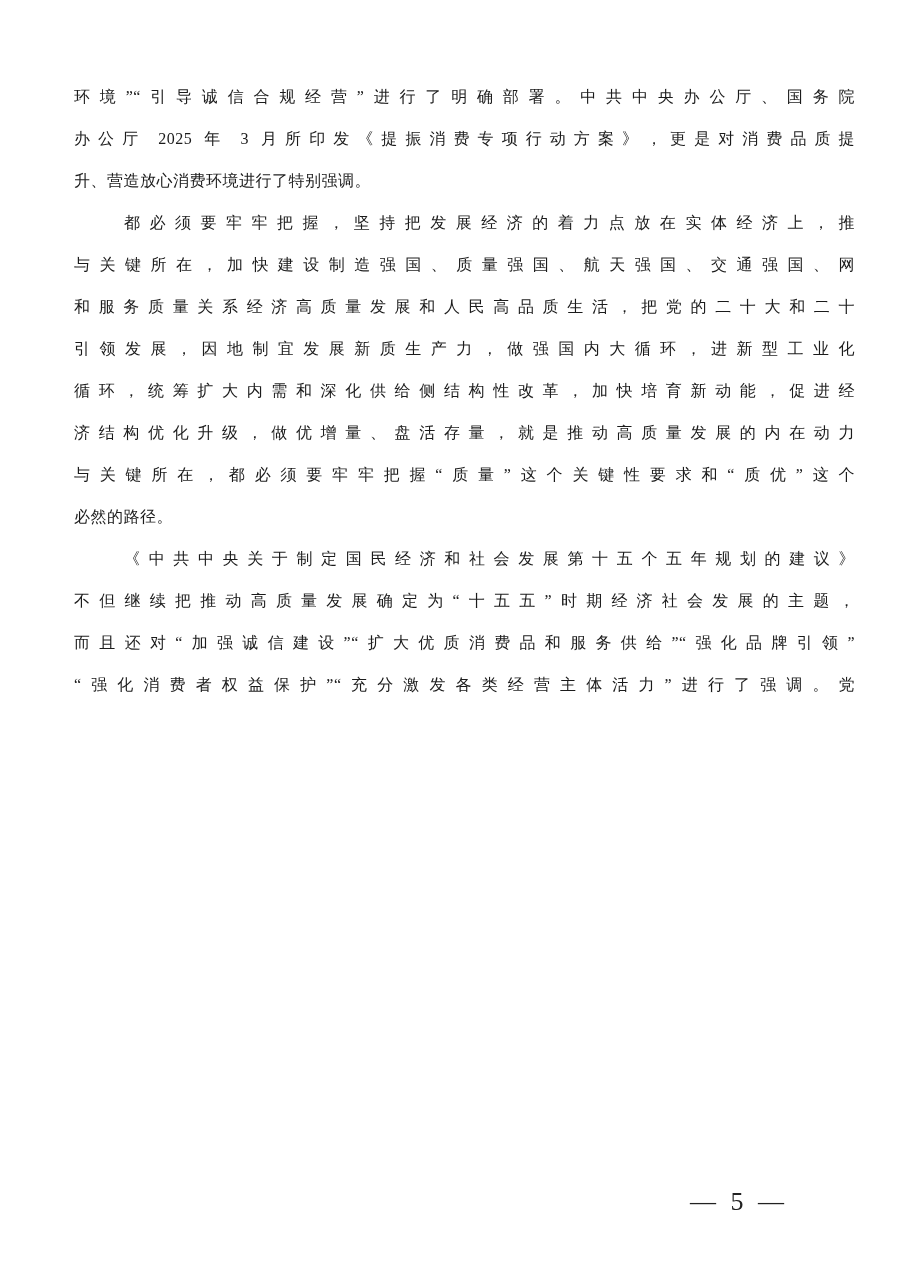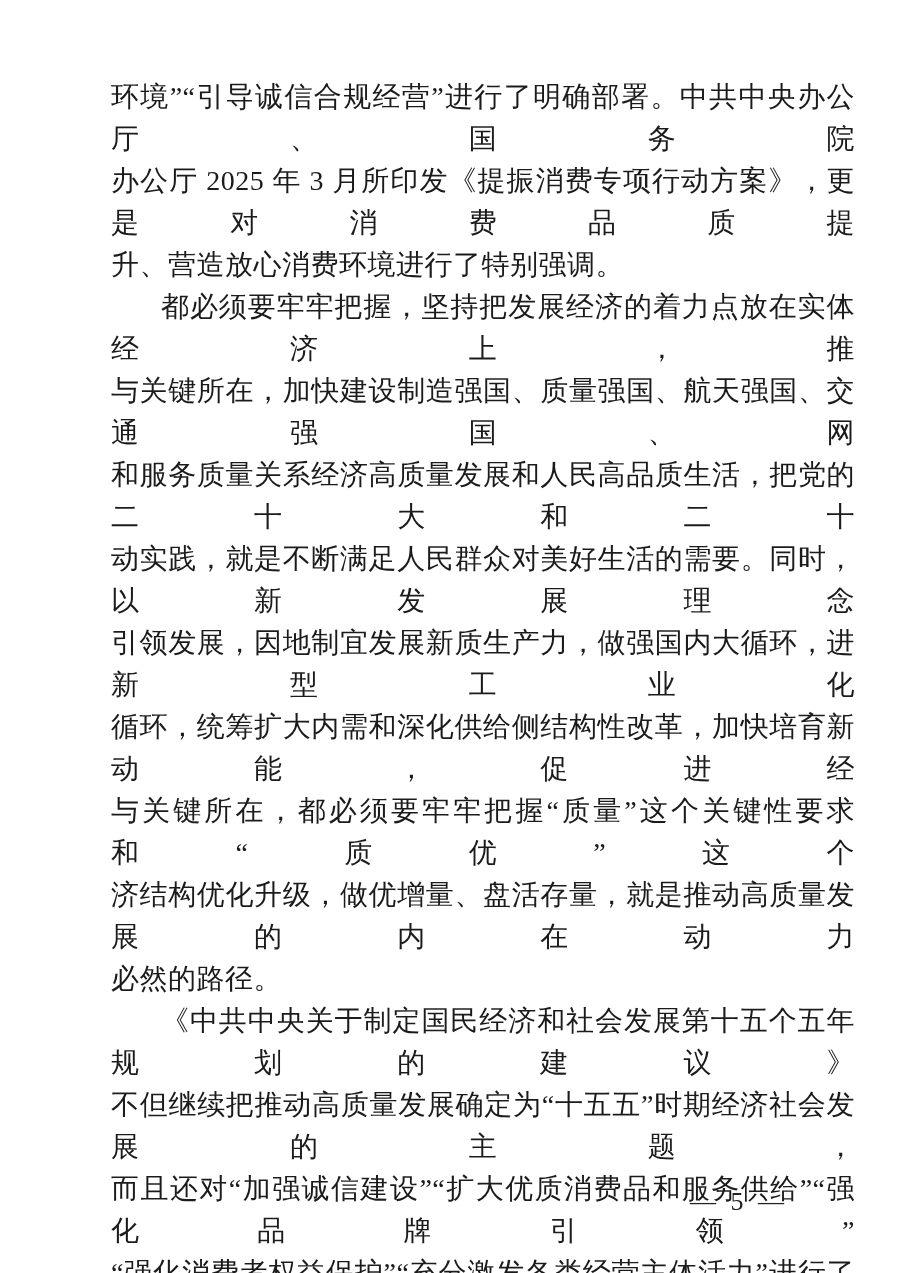--- a/index.html
+++ b/index.html
@@ -23,26 +23,25 @@
     background: #ffffff;
     padding: 76px 45px 0 74px;
     overflow: hidden;
   }
 
   .doc-body {
     width: 100%;
   }
 
   .line {
-    font-size: 28px;
+    font-size: 16px;
     line-height: 42px;
     letter-spacing: 0.5px;
     text-align: left;
     overflow: hidden;
-    margin-left: 37px;
   }
 
   .line.justify {
     text-align: justify;
     text-align-last: justify;
   }
 
   .line.indent {
     text-indent: 50px;
   }
@@ -64,25 +63,24 @@
   <div class="doc-body">
       <div class="paragraph">
         <div class="line justify">环境”“引导诚信合规经营”进行了明确部署。中共中央办公厅、国务院</div>
         <div class="line justify">办公厅 2025 年 3 月所印发《提振消费专项行动方案》，更是对消费品质提</div>
         <div class="line">升、营造放心消费环境进行了特别强调。</div>
       </div>
       <div class="paragraph">
         <div class="line indent justify">都必须要牢牢把握，坚持把发展经济的着力点放在实体经济上，推</div>
         <div class="line justify">与关键所在，加快建设制造强国、质量强国、航天强国、交通强国、网</div>
         <div class="line justify">和服务质量关系经济高质量发展和人民高品质生活，把党的二十大和二十</div>
-        <div class="line justify">动实践，就是不断满足人民群众对美好生活的需要。同时，以新发展理念</div>
         <div class="line justify">引领发展，因地制宜发展新质生产力，做强国内大循环，进新型工业化</div>
         <div class="line justify">循环，统筹扩大内需和深化供给侧结构性改革，加快培育新动能，促进经</div>
+        <div class="line justify">济结构优化升级，做优增量、盘活存量，就是推动高质量发展的内在动力</div>
         <div class="line justify">与关键所在，都必须要牢牢把握“质量”这个关键性要求和“质优”这个</div>
-        <div class="line justify">济结构优化升级，做优增量、盘活存量，就是推动高质量发展的内在动力</div>
         <div class="line">必然的路径。</div>
       </div>
       <div class="paragraph">
         <div class="line indent justify">《中共中央关于制定国民经济和社会发展第十五个五年规划的建议》</div>
         <div class="line justify">不但继续把推动高质量发展确定为“十五五”时期经济社会发展的主题，</div>
         <div class="line justify">而且还对“加强诚信建设”“扩大优质消费品和服务供给”“强化品牌引领”</div>
         <div class="line justify">“强化消费者权益保护”“充分激发各类经营主体活力”进行了强调。党</div>
       </div>
     </div>
   <div class="page-number">— 5 —</div>

